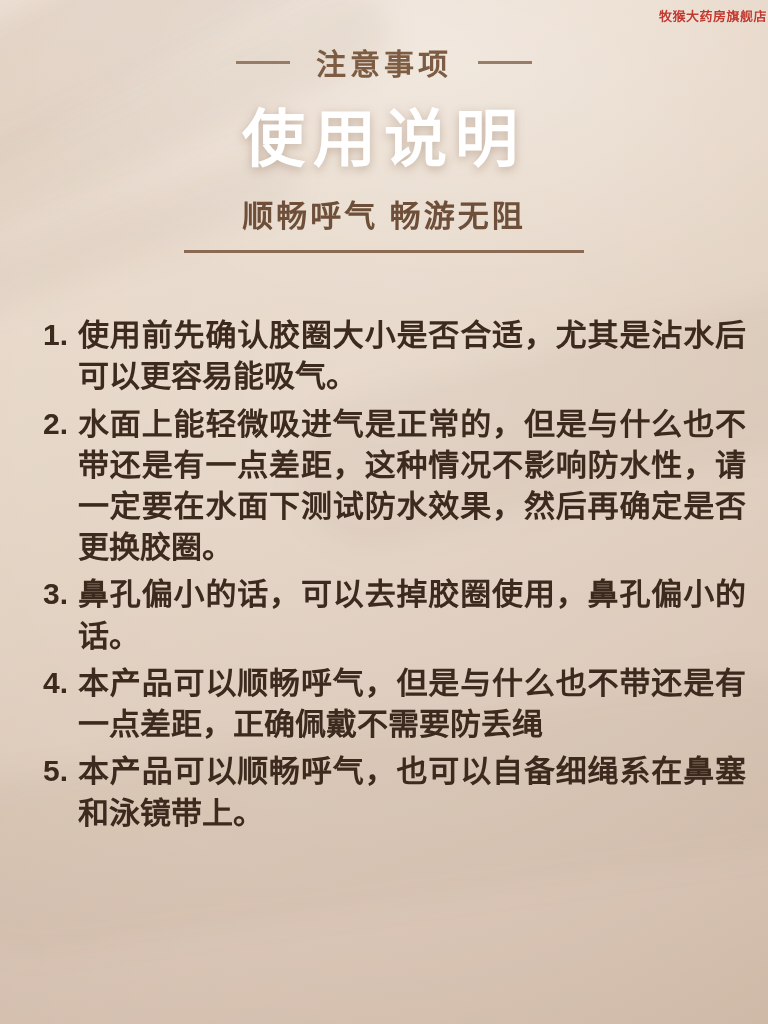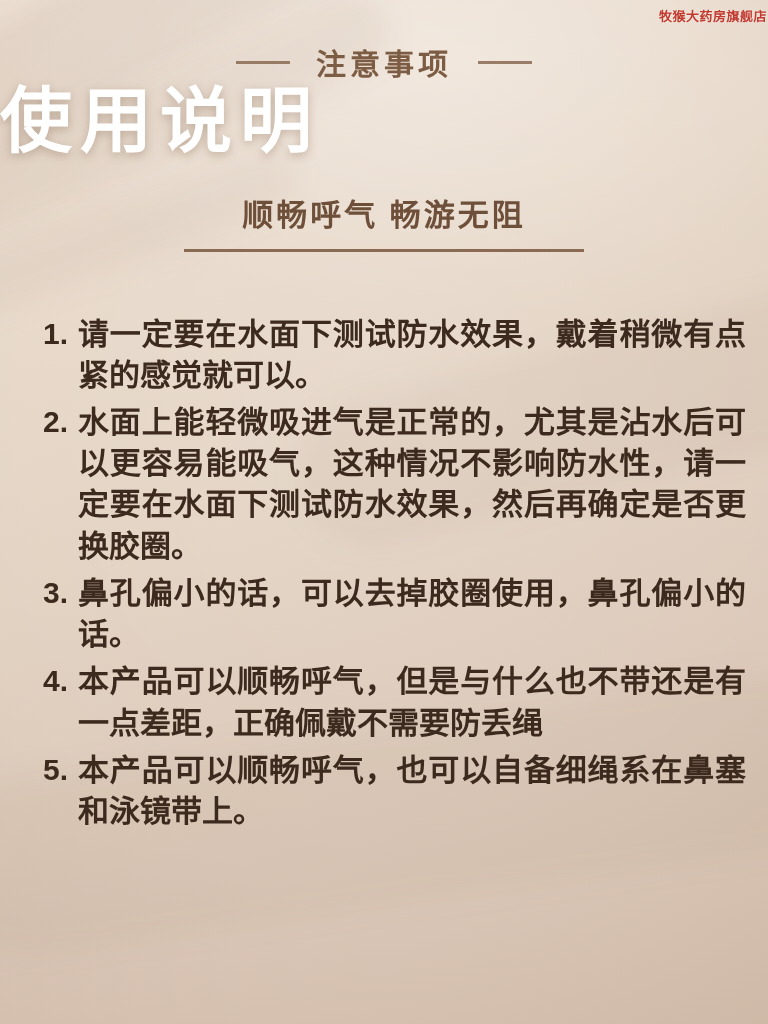--- a/index.html
+++ b/index.html
@@ -101,31 +101,32 @@
     opacity: 0.85;
   }
   .eyebrow .eyebrow-text {
     font-size: 30px;
     letter-spacing: 4px;
     color: #7d5c44;
     font-weight: 700;
   }
 
   .main-title {
-    text-align: left;
-    font-size: 72px;
+    text-align: center;
+    margin-top: 22px;
+    font-size: 63px;
     line-height: 1.05;
     font-weight: 700;
     color: #ffffff;
     letter-spacing: 8px;
     text-shadow: 0 3px 10px rgba(120, 88, 64, 0.35);
   }
 
   .subtitle-wrap {
-    margin: 30px auto 0;
+    margin: 19px auto 0;
     width: 400px;
     text-align: center;
     padding-bottom: 14px;
     border-bottom: 3px solid #8a6a52;
   }
   .subtitle {
     font-size: 31px;
     letter-spacing: 3px;
     color: #6e4f39;
     font-weight: 700;
@@ -184,25 +185,25 @@
 
   <div class="main-title">使用说明</div>
 
   <div class="subtitle-wrap">
     <div class="subtitle">顺畅呼气  畅游无阻</div>
   </div>
 
   <ul class="list">
     <li>
       <span class="num">1.</span>
-      <span class="txt">请一定要在水面下测试防水效果，戴着稍微有点紧的感觉就可以。</span>
+      <span class="txt">使用前先确认胶圈大小是否合适，尤其是沾水后可以更容易能吸气。</span>
     </li>
     <li>
       <span class="num">2.</span>
-      <span class="txt">水面上能轻微吸进气是正常的，尤其是沾水后可以更容易能吸气，这种情况不影响防水性，请一定要在水面下测试防水效果，然后再确定是否更换胶圈。</span>
+      <span class="txt">水面上能轻微吸进气是正常的，但是与什么也不带还是有一点差距，这种情况不影响防水性，请一定要在水面下测试防水效果，然后再确定是否更换胶圈。</span>
     </li>
     <li>
       <span class="num">3.</span>
       <span class="txt">鼻孔偏小的话，可以去掉胶圈使用，鼻孔偏小的话。</span>
     </li>
     <li>
       <span class="num">4.</span>
       <span class="txt">本产品可以顺畅呼气，但是与什么也不带还是有一点差距，正确佩戴不需要防丢绳</span>
     </li>
     <li>

